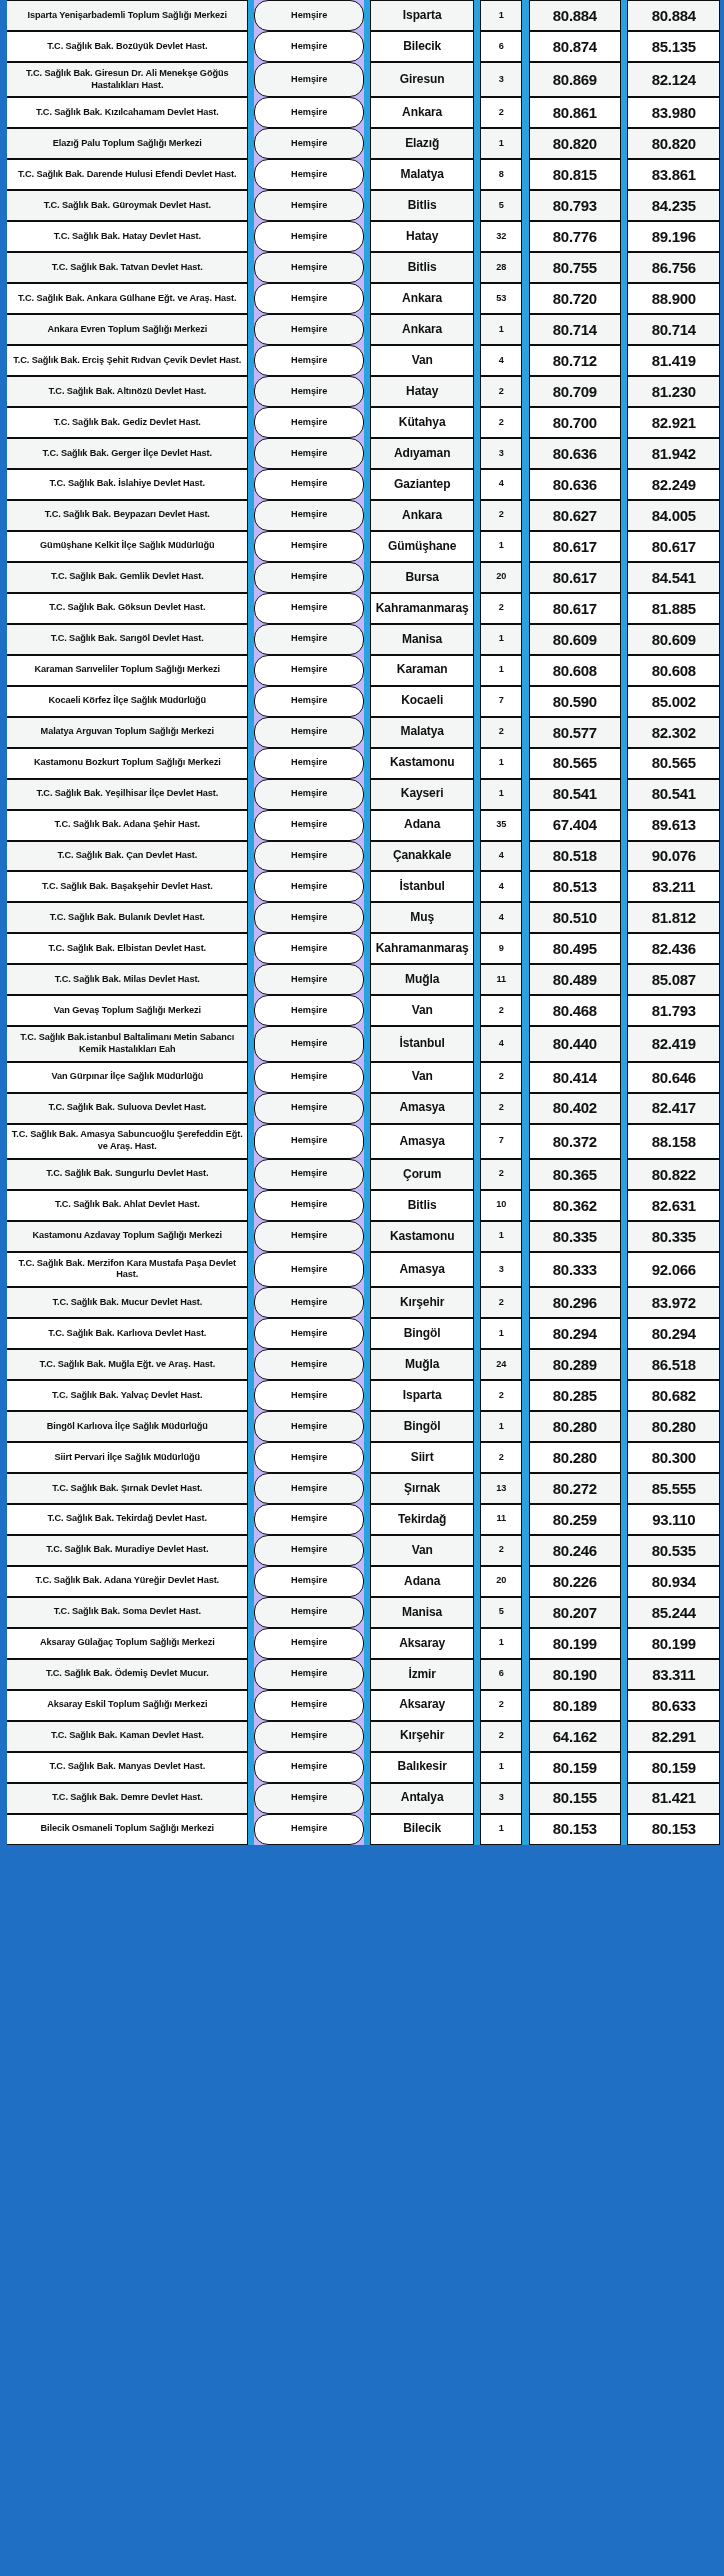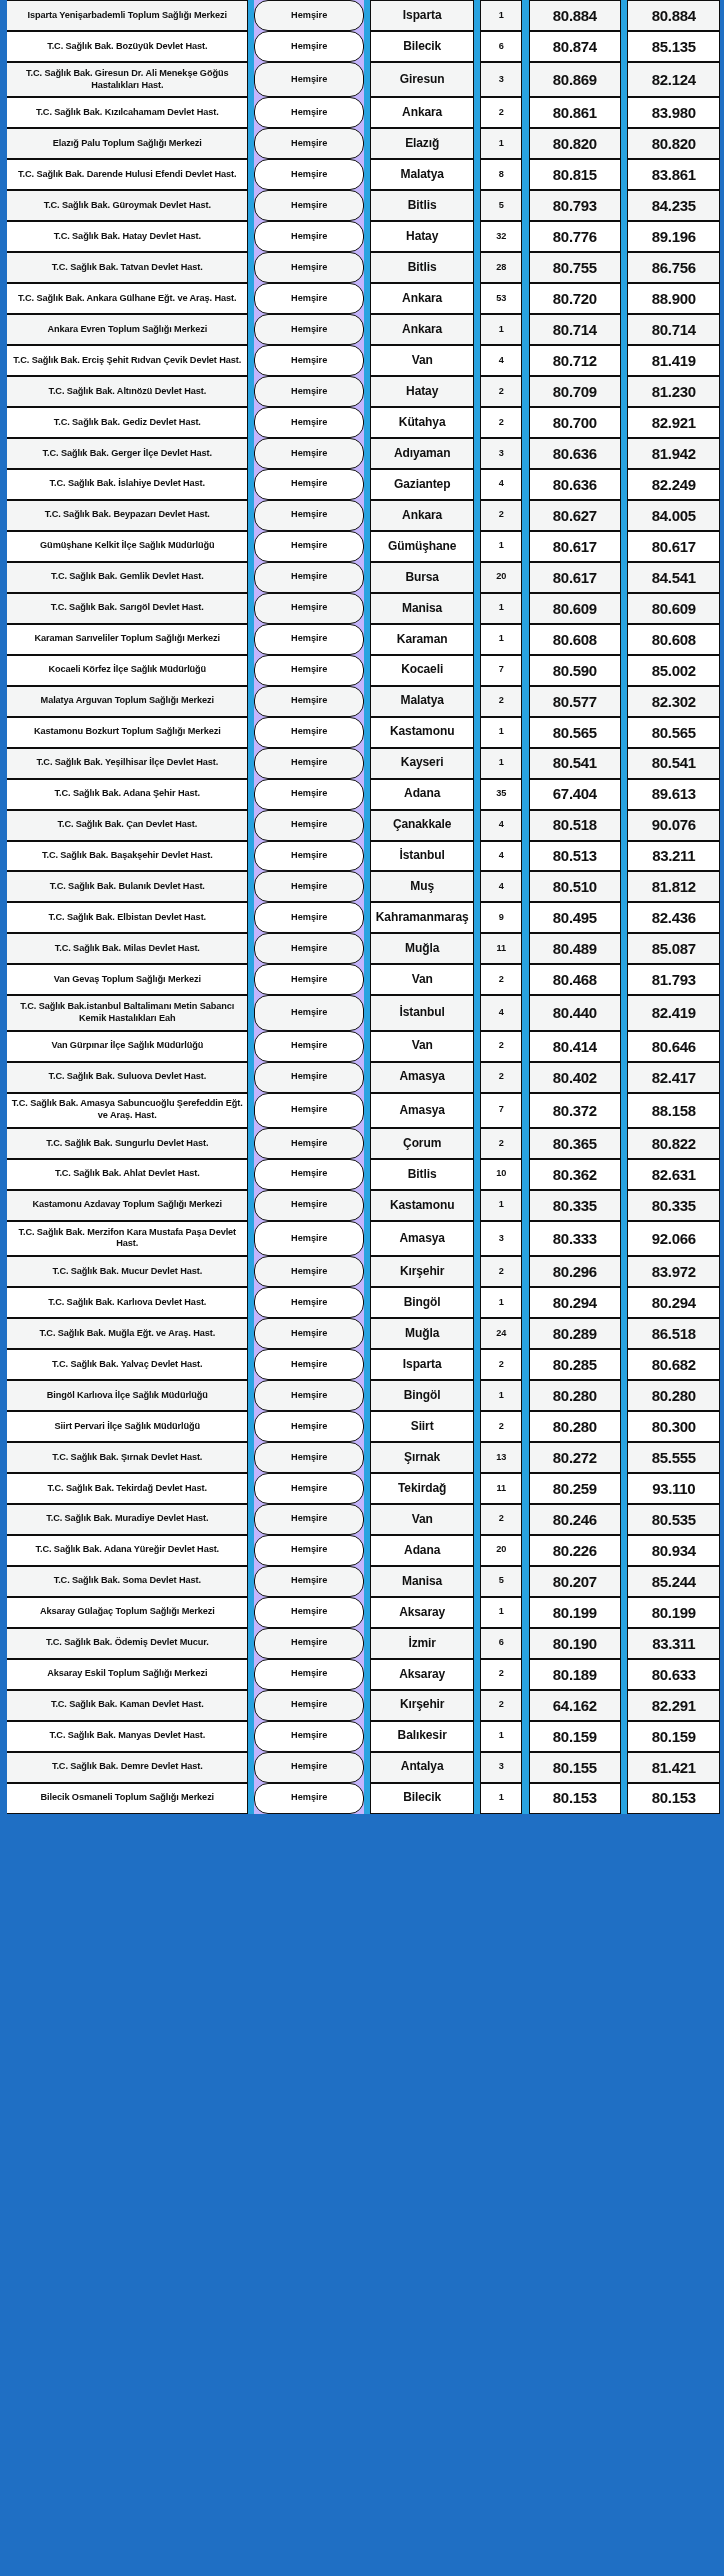--- a/index.html
+++ b/index.html
@@ -334,20 +334,33 @@
           <td class="cell-title">Hemşire</td>
           <td class="sep"></td>
           <td class="cell-prov">Bursa</td>
           <td class="sep"></td>
           <td class="cell-count">20</td>
           <td class="sep-dbl"></td>
           <td class="cell-v1">80.617</td>
           <td class="sep-dbl"></td>
           <td class="cell-v2">84.541</td>
         </tr>
+        <tr class="row-even">
+          <td class="cell-name">T.C. Sağlık Bak. Göksun Devlet Hast.</td>
+          <td class="sep"></td>
+          <td class="cell-title">Hemşire</td>
+          <td class="sep"></td>
+          <td class="cell-prov">Kahramanmaraş</td>
+          <td class="sep"></td>
+          <td class="cell-count">2</td>
+          <td class="sep-dbl"></td>
+          <td class="cell-v1">80.617</td>
+          <td class="sep-dbl"></td>
+          <td class="cell-v2">81.885</td>
+        </tr>
         <tr class="row-odd">
           <td class="cell-name">T.C. Sağlık Bak. Sarıgöl Devlet Hast.</td>
           <td class="sep"></td>
           <td class="cell-title">Hemşire</td>
           <td class="sep"></td>
           <td class="cell-prov">Manisa</td>
           <td class="sep"></td>
           <td class="cell-count">1</td>
           <td class="sep-dbl"></td>
           <td class="cell-v1">80.609</td>

